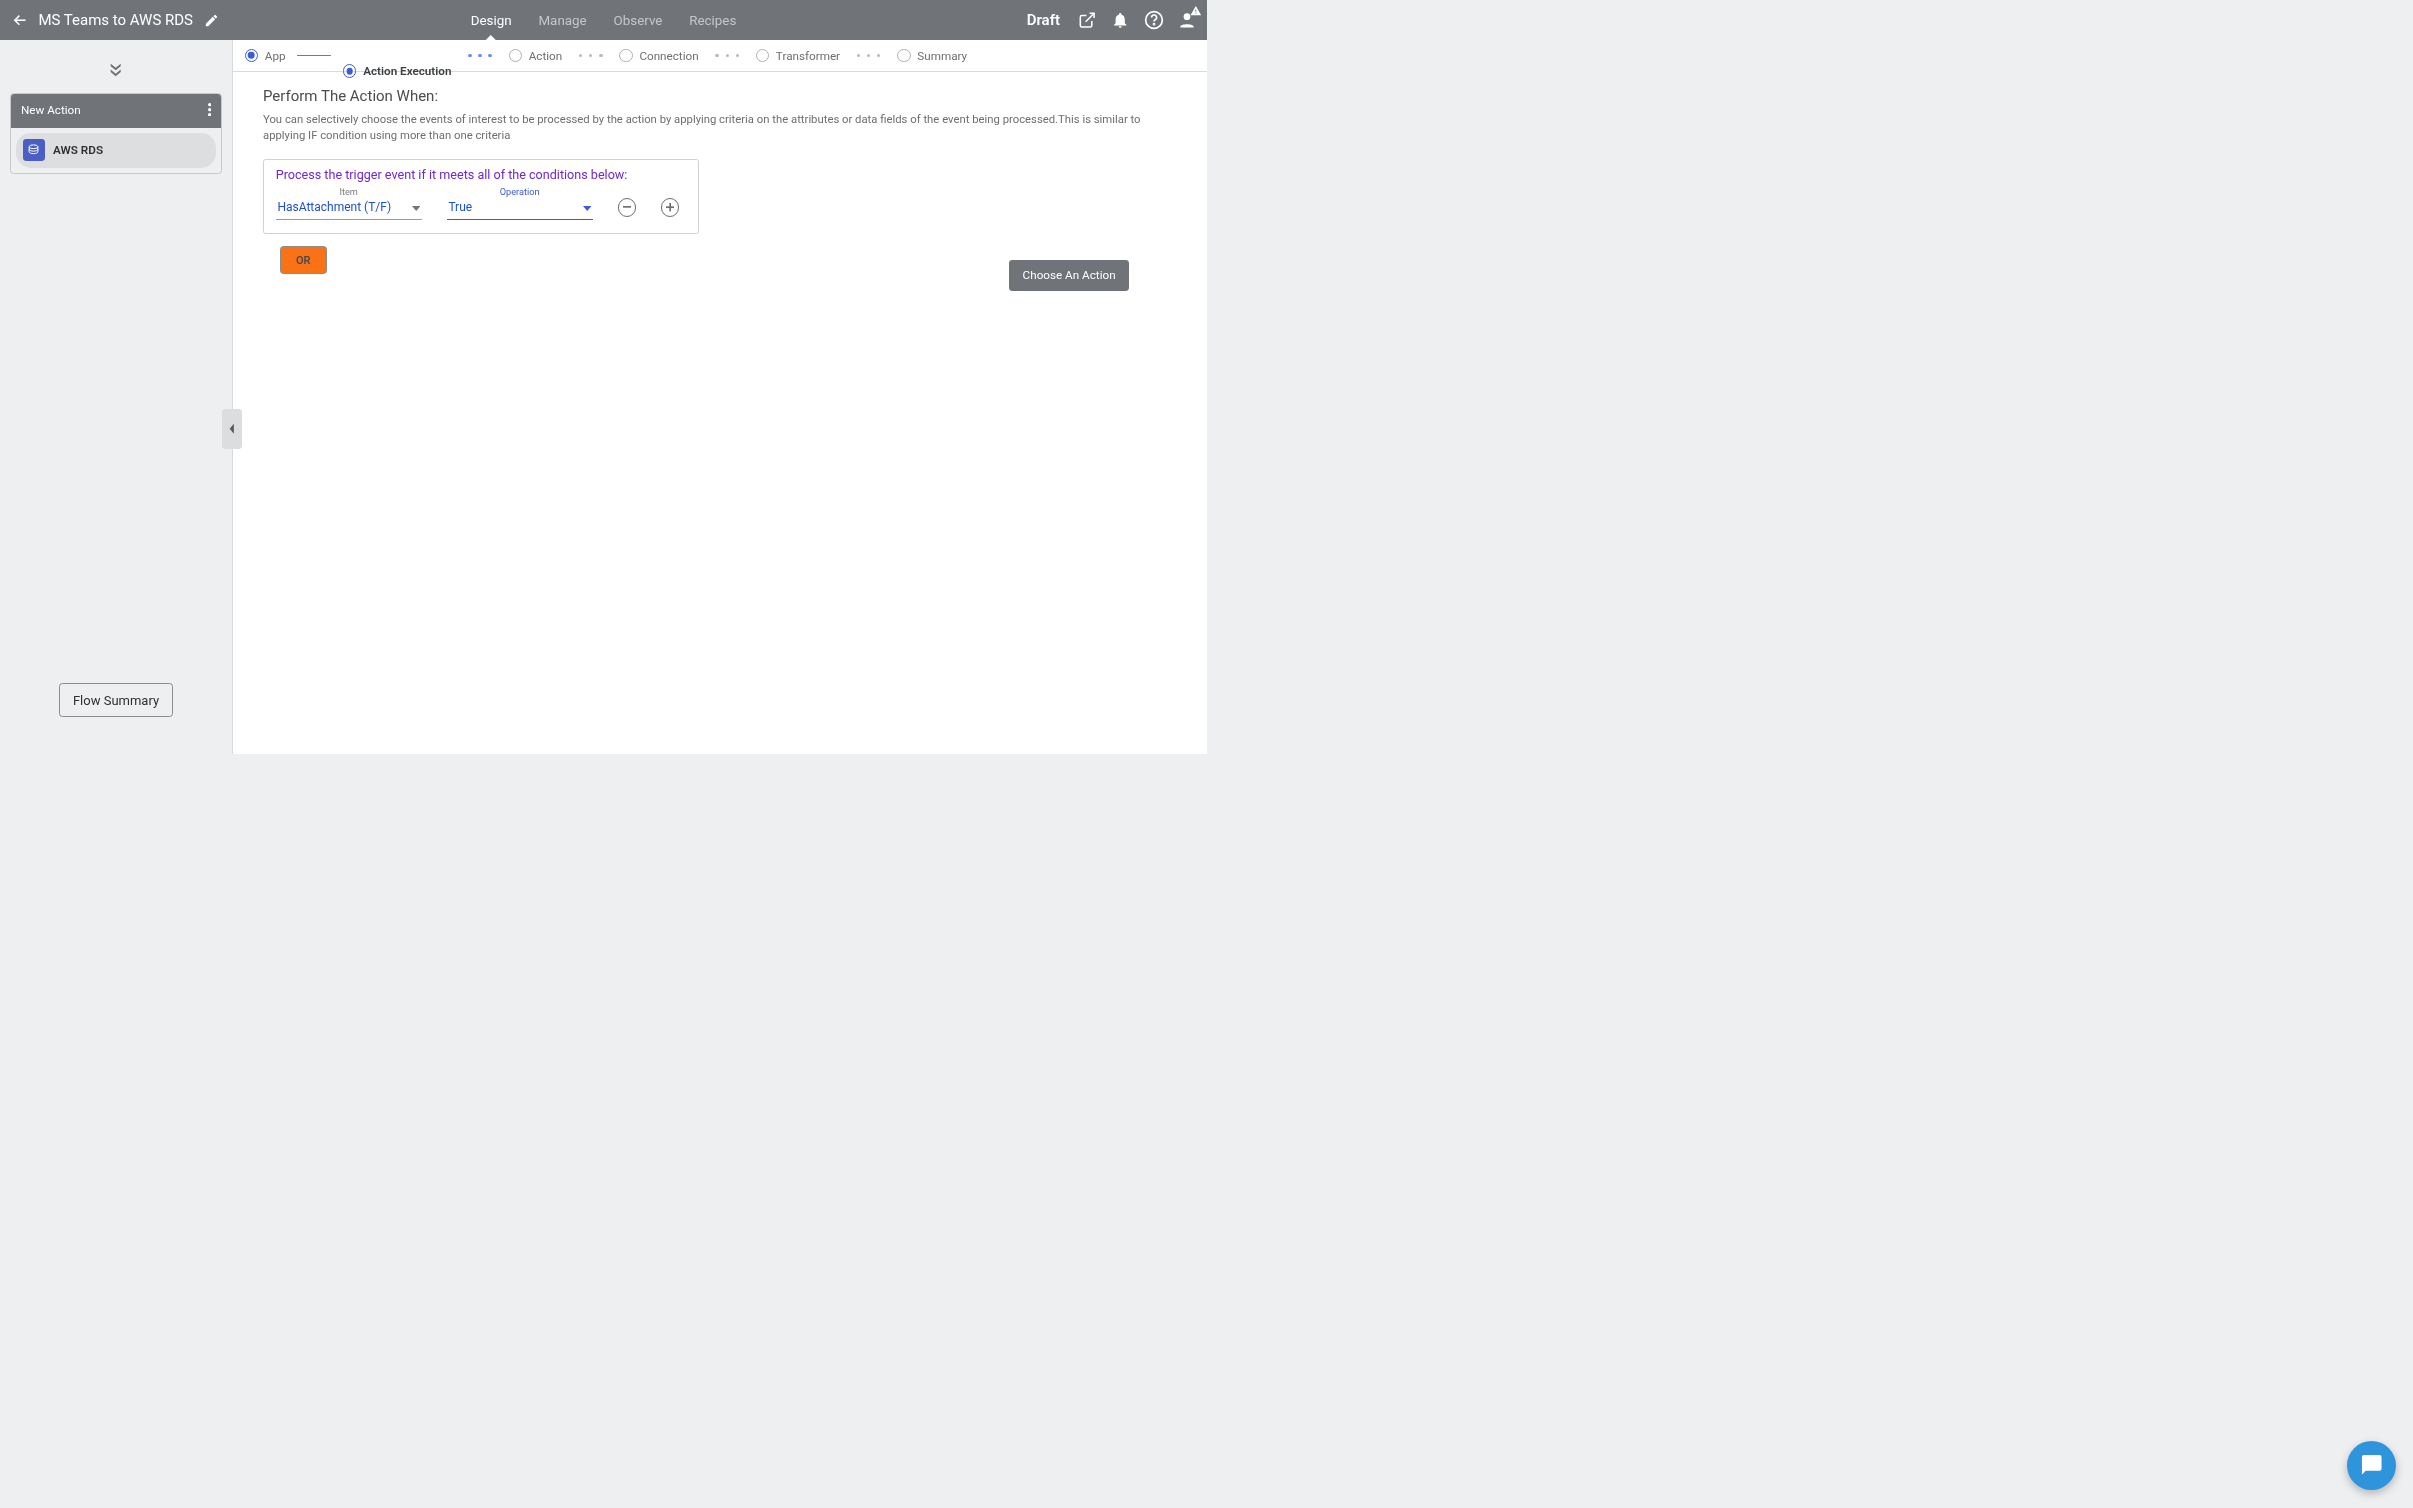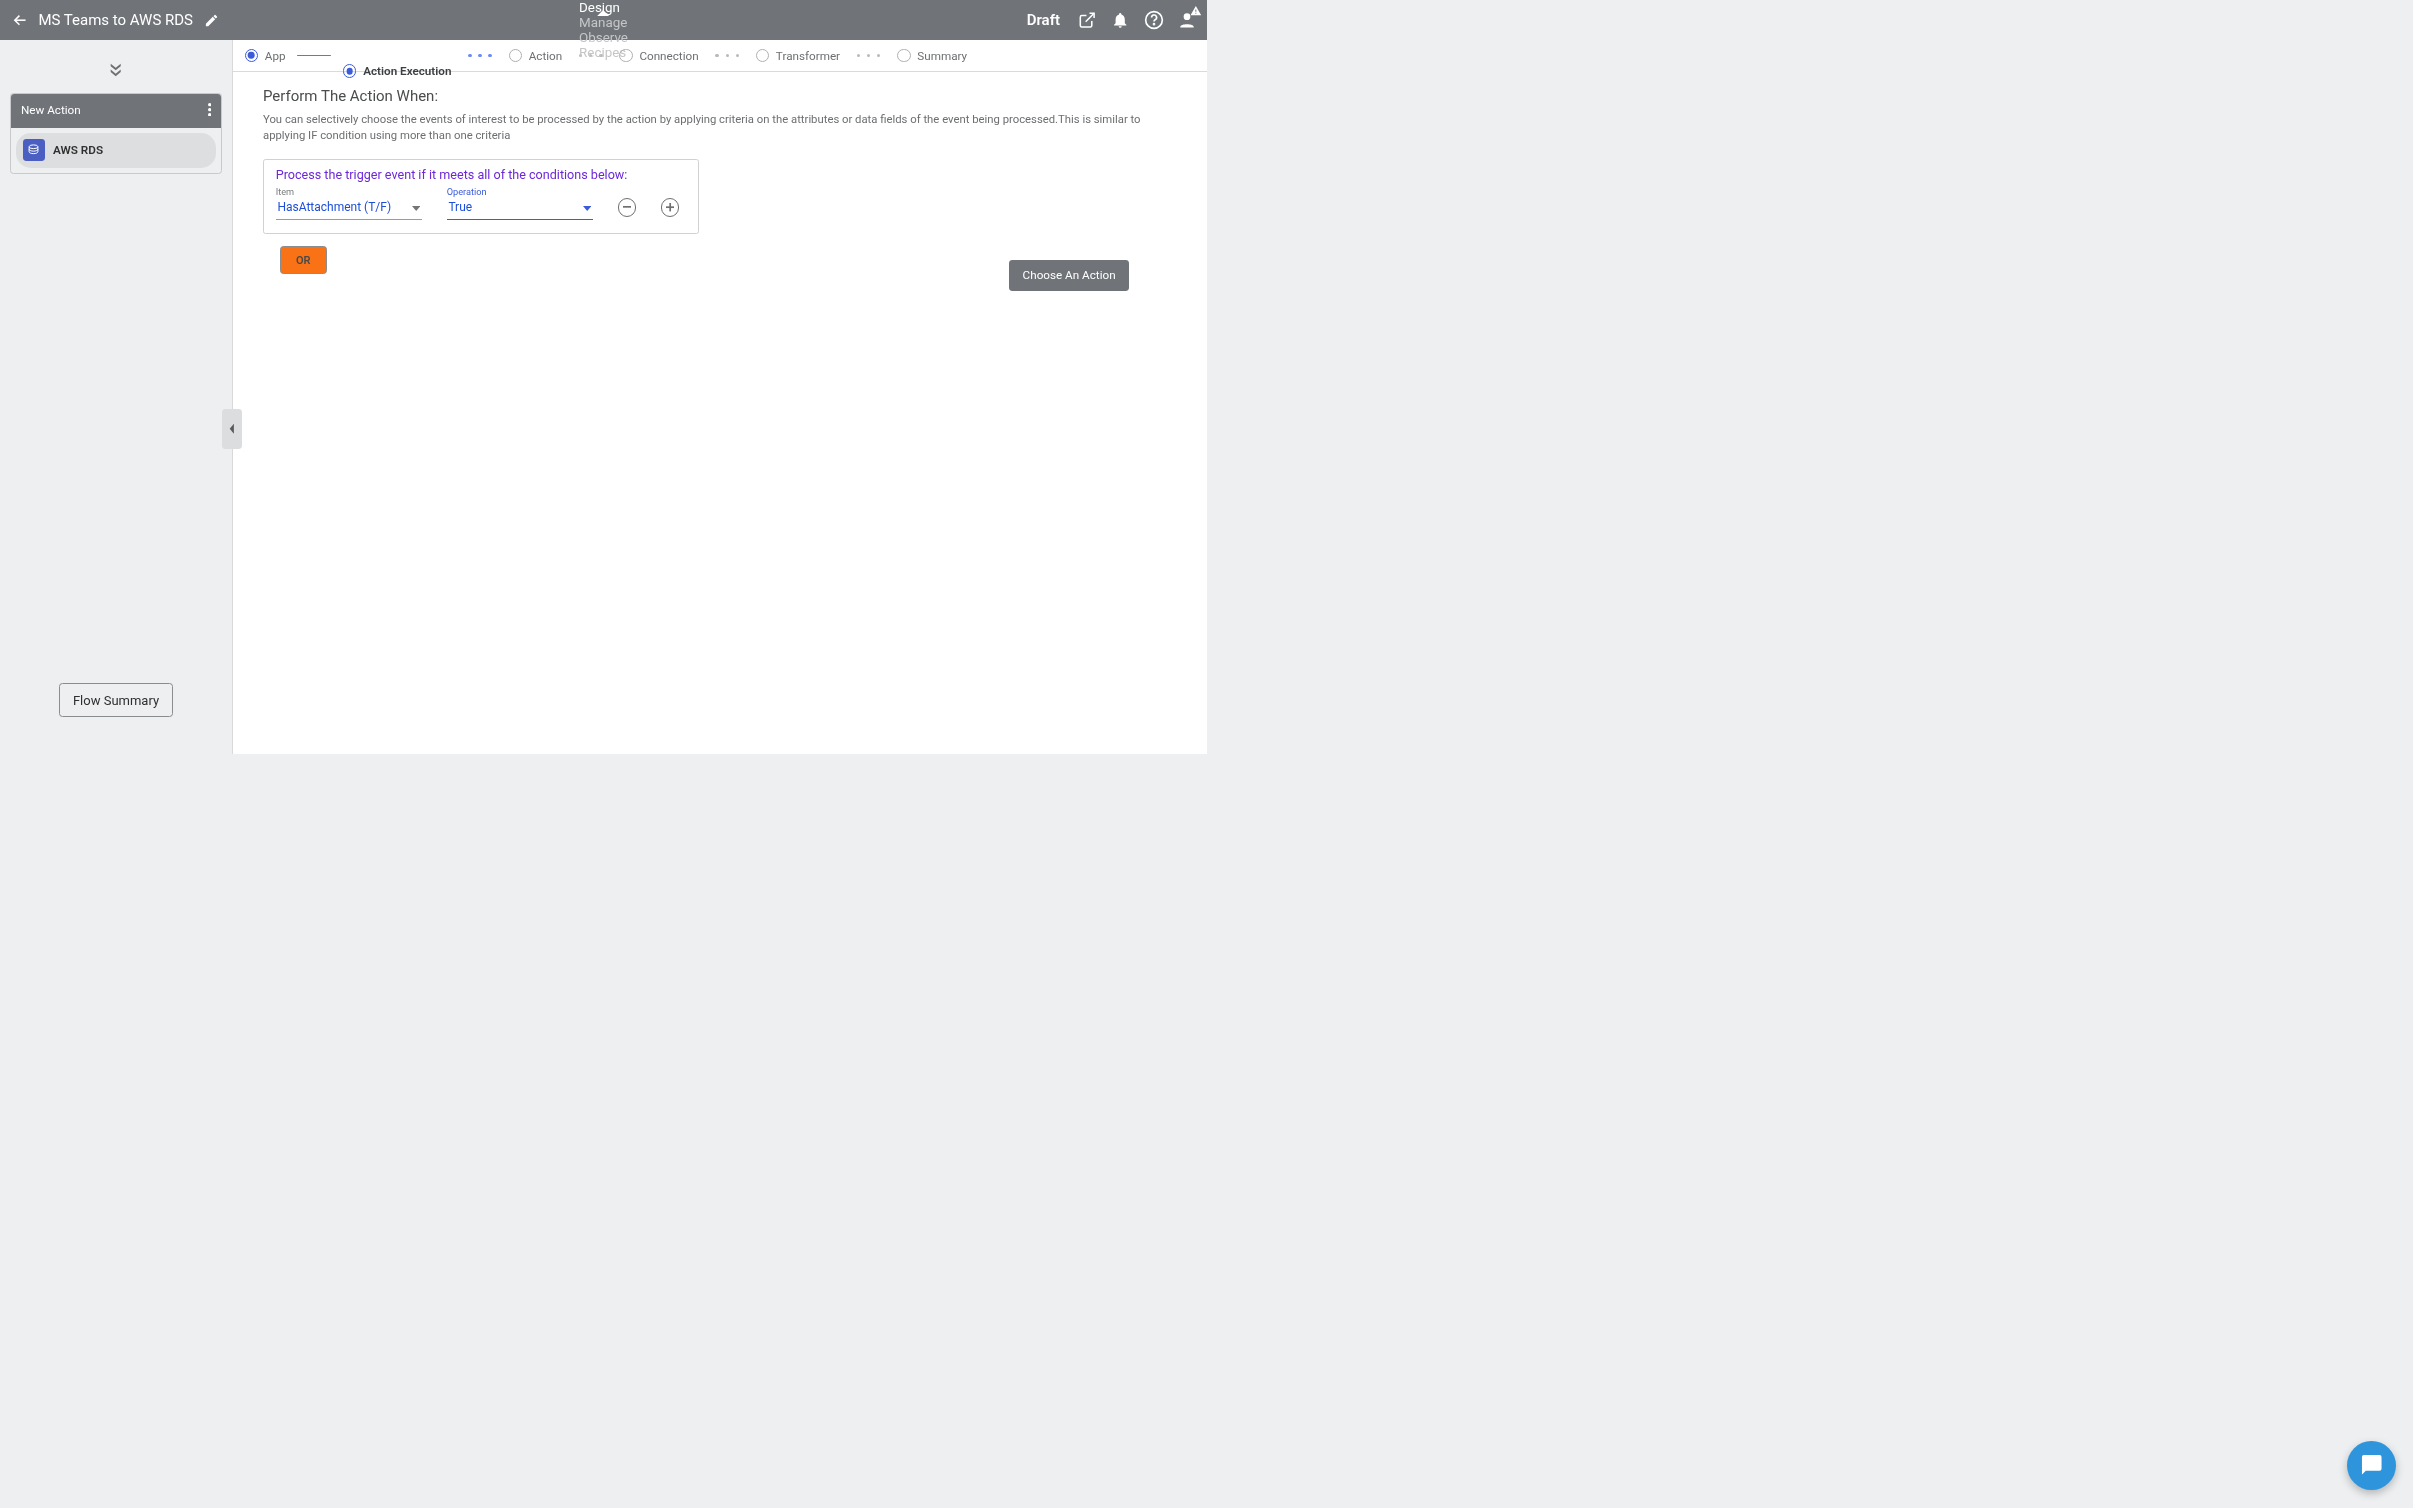--- a/index.html
+++ b/index.html
@@ -3,21 +3,21 @@
 <meta charset="utf-8">
 <style>
   * { box-sizing: border-box; margin: 0; padding: 0; font-family: -apple-system, BlinkMacSystemFont, "Segoe UI", Roboto, Helvetica, Arial, sans-serif; }
   body { width: 1207px; height: 754px; background: #edeff0; overflow: hidden; position: relative; }
 
   
   .header { height: 40px; background: #707479; display: flex; align-items: center; color: #fff; padding: 0 10px; position: relative; }
   .back-arrow svg { display:block; }
   .title { font-size: 15px; font-weight: 400; margin-left: 8.4px; margin-right: 8.4px; }
   .pencil svg { display:block; }
-  .header-center { position: absolute; left: 50%; transform: translateX(-50%); display: flex; height: 100%; flex-direction: column; }
+  .header-center { position: absolute; left: 50%; transform: translateX(-50%); display: flex; height: 100%; }
   .tab { display:flex; align-items:center; padding: 0 13.4px; font-size: 13.4px; color: #c5c6c8; cursor: pointer; position:relative; }
   .tab.active { color:#fff; }
   .tab.active::after { content:""; position:absolute; bottom:-0.8px; left:50%; transform:translateX(-50%); width:0; height:0; border-left:6.7px solid transparent; border-right:6.7px solid transparent; border-bottom:6.7px solid #fff; }
   .header-right { margin-left:auto; display:flex; align-items:center; gap:13.4px; }
   .status { font-size:15px; font-weight:600; margin-right:3.4px; }
   .hicon { width:20px; height:20px; display:flex; align-items:center; justify-content:center; cursor:pointer; }
   .avatar-wrap { position:relative; }
   .warn-badge { position:absolute; right:-5px; top:-5px; }
 
   
@@ -56,21 +56,21 @@
 
   
   .body { padding: 15px 30px; position:relative; flex:1; }
   .h2 { font-size:15px; color:#4a4c4d; margin-bottom:6.7px; }
   .desc { font-size:11.3px; color:#6c6e70; line-height:1.45; max-width:880px; }
 
   .cond-box { border:0.8px solid #cfd1d3; border-radius:2.5px; margin-top:15px; padding:6.7px 11.7px 13.4px; width:436px; }
   .cond-title { font-size:12.6px; color:#6d28d9; margin-bottom:3.4px; }
   .cond-row { display:flex; align-items:flex-end; gap:25px; }
   .field { display:flex; flex-direction:column; }
-  .field-label { font-size:9.2px; color:#7a7c7e; }
+  .field-label { font-size:9.2px; color:#7a7c7e;text-align:center; }
   .field-label.blue { color:#3b5bdb; }
   .sel { display:flex; align-items:center; justify-content:space-between; border-bottom:0.8px solid #9a9c9e; width:146px; padding:3.4px 1.7px 5px; font-size:12px; color:#1d4ed8; cursor:pointer; }
   .sel.wide { width:146px; border-bottom:1.7px solid #3b5bdb; }
   .sel .caret { color:#757575; }
   .sel.wide .caret { color:#3b5bdb; }
   .ic-btn { width:18.4px; height:18.4px; border:1.3px solid #6d6f71; border-radius:50%; display:flex; align-items:center; justify-content:center; color:#6d6f71; cursor:pointer; margin-bottom:3.4px; }
   .or-btn { margin-top:11.7px; border:0.8px solid #8a8d90; background:#f97316; padding:6.7px 15px; border-radius:3.4px; font-size:11px; font-weight:600; color:#4a4a4a; cursor:pointer; margin-left:17px; }
 
   .choose-action { position:absolute; right:78px; top:188px; background:#707479; color:#fff; border:none; padding:8.4px 13.4px; border-radius:3.4px; font-size:11.7px; cursor:pointer; }
 

